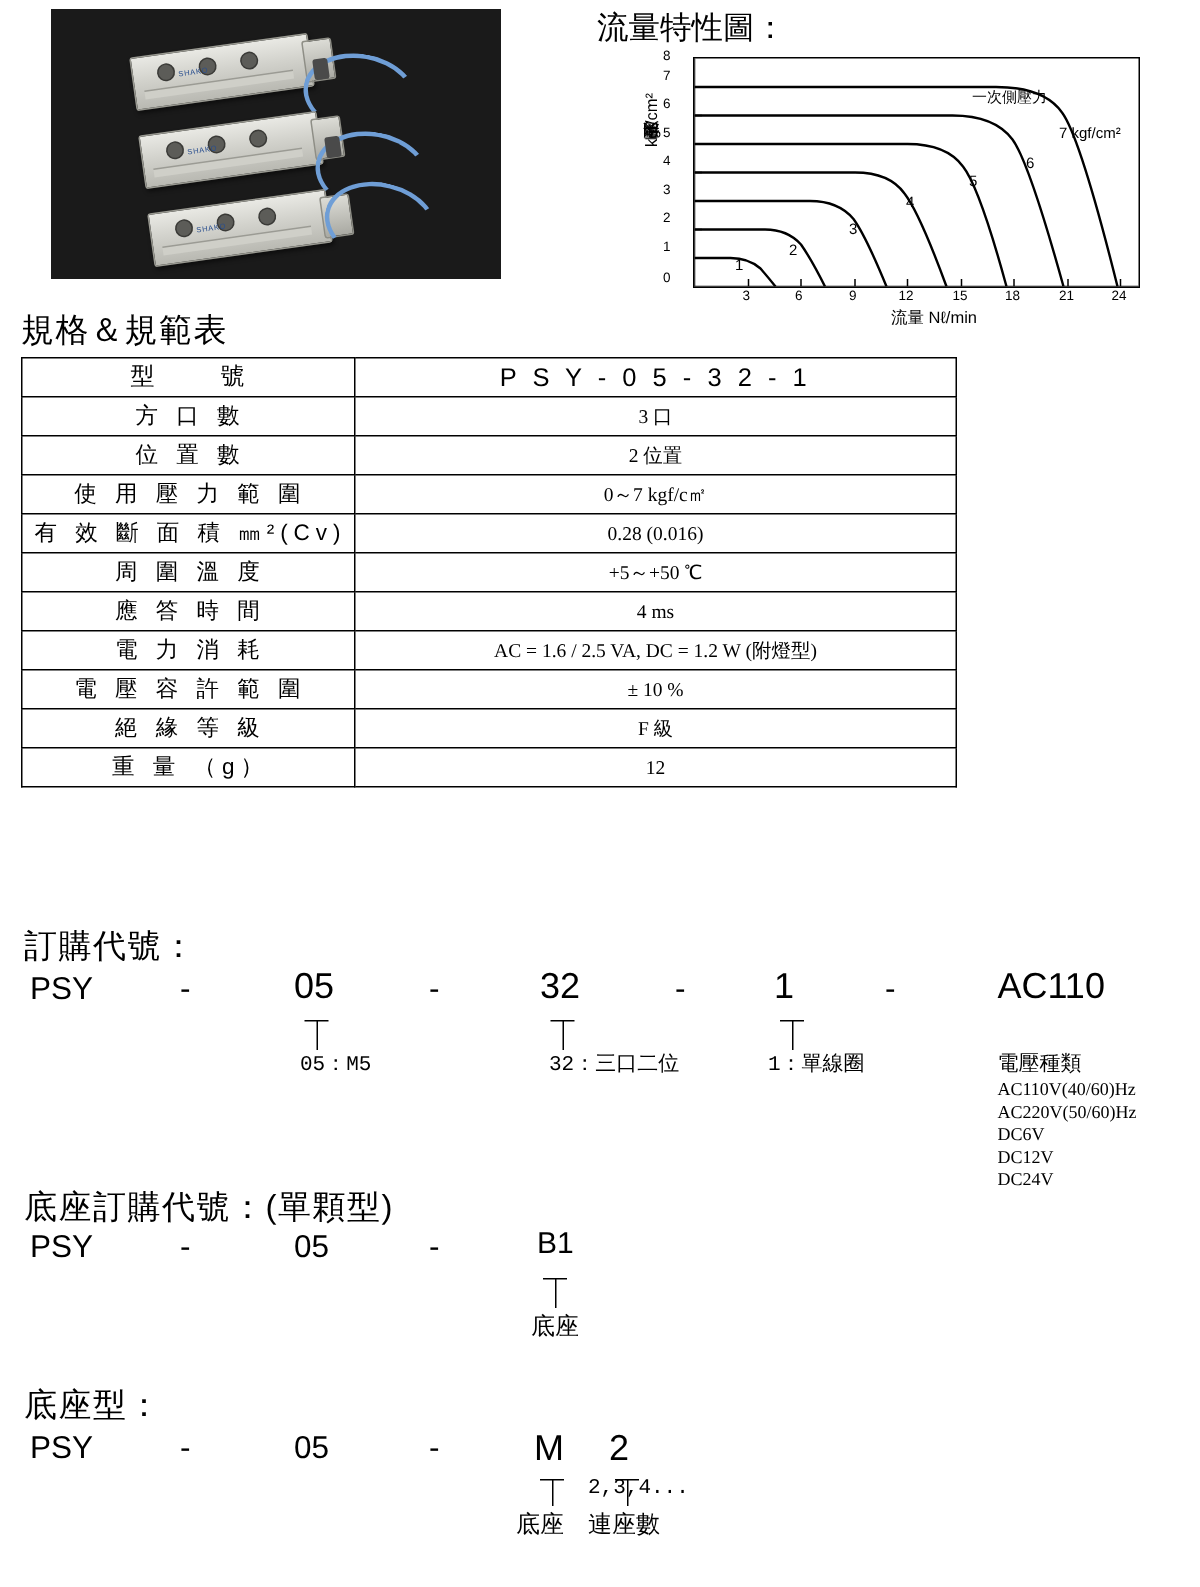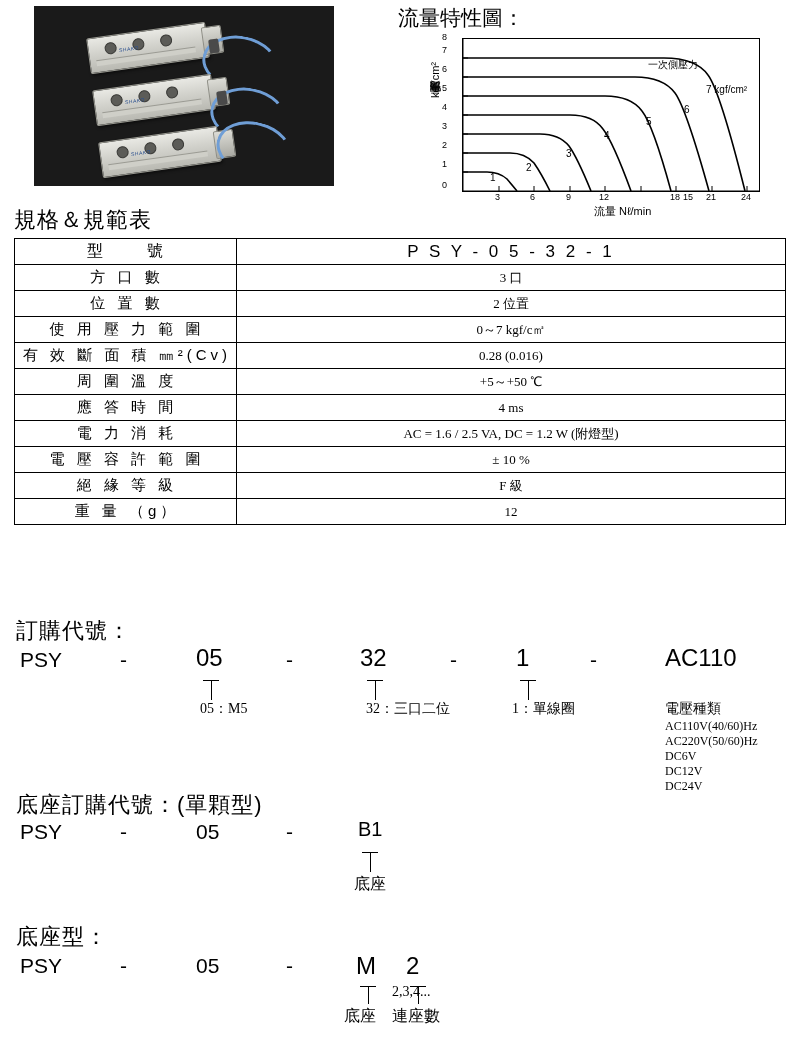--- a/index.html
+++ b/index.html
@@ -64,37 +64,37 @@
   .ytick{position:absolute;font-size:9px;font-family:"Liberation Sans",sans-serif;right:4px;}
   .xtick{position:absolute;font-size:9px;font-family:"Liberation Sans",sans-serif;}
   .xlabel{position:absolute;font-size:11px;font-family:"Liberation Sans",sans-serif;}
   .curvelbl{position:absolute;font-size:10px;font-family:"Liberation Sans",sans-serif;}
   .ann{position:absolute;font-size:10px;font-family:"Liberation Sans",sans-serif;}
 
   
   .h1{font-size:22px;font-family:"Liberation Sans",sans-serif;letter-spacing:1px;}
 
   
-  #spec-table{left:14px;top:238px;width:772px;border-collapse:collapse;}
+  #spec-table{left:14px;top:238px;width:624px;border-collapse:collapse;}
   #spec-table td{
     border:1px solid #000;
     height:23px;
     font-size:14px;
     font-family:"Liberation Sans",sans-serif;
   }
   #spec-table td.label{
     width:216px;text-align:center;letter-spacing:4px;padding-left:4px;font-size:15px;
   }
   #spec-table td.value{text-align:center;font-size:13px;font-family:"Liberation Serif",serif;}
   #spec-table tr.head td.label{font-size:16px;}
   #spec-table tr.head td.value{font-size:17px;letter-spacing:3px;font-family:"Liberation Sans",sans-serif;}
 
   
   .ordrow{position:absolute;font-size:21px;font-family:"Liberation Sans",sans-serif;}
-  .note{position:absolute;font-size:14px;font-family:Liberation Serif, serif;}
+  .note{position:absolute;font-size:14px;font-family:Liberation Mono, monospace;}
   .smallnote{position:absolute;font-size:12px;font-family:"Liberation Serif",serif;line-height:15px;}
   .stem{position:absolute;width:1px;background:#000;}
   .stemtop{position:absolute;height:1px;background:#000;}
 </style>
 </head>
 <body>
 
 <div class="abs" id="product-photo">
   <div class="valve" style="left:54px;top:24px;transform:rotate(-8deg);">
     <div class="knob" style="left:16px;"></div>
@@ -176,21 +176,21 @@
   <div class="ytick" style="left:10px;top:70px;">4</div>
   <div class="ytick" style="left:10px;top:89px;">3</div>
   <div class="ytick" style="left:10px;top:108px;">2</div>
   <div class="ytick" style="left:10px;top:127px;">1</div>
   <div class="ytick" style="left:10px;top:148px;">0</div>
 
   <div class="xtick" style="left:63px;top:160px;">3</div>
   <div class="xtick" style="left:98px;top:160px;">6</div>
   <div class="xtick" style="left:134px;top:160px;">9</div>
   <div class="xtick" style="left:167px;top:160px;">12</div>
-  <div class="xtick" style="left:203px;top:160px;margin-left:48px;">15</div>
+  <div class="xtick" style="left:203px;top:160px;">15</div>
   <div class="xtick" style="left:238px;top:160px;">18</div>
   <div class="xtick" style="left:274px;top:160px;">21</div>
   <div class="xtick" style="left:309px;top:160px;">24</div>
 
   <div class="xlabel" style="left:162px;top:172px;">流量 Nℓ/min</div>
 
   <div class="ann" style="left:216px;top:26px;">一次側壓力</div>
   <div class="ann" style="left:274px;top:52px;">7 kgf/cm²</div>
 
   <div class="curvelbl" style="left:58px;top:140px;">1</div>

